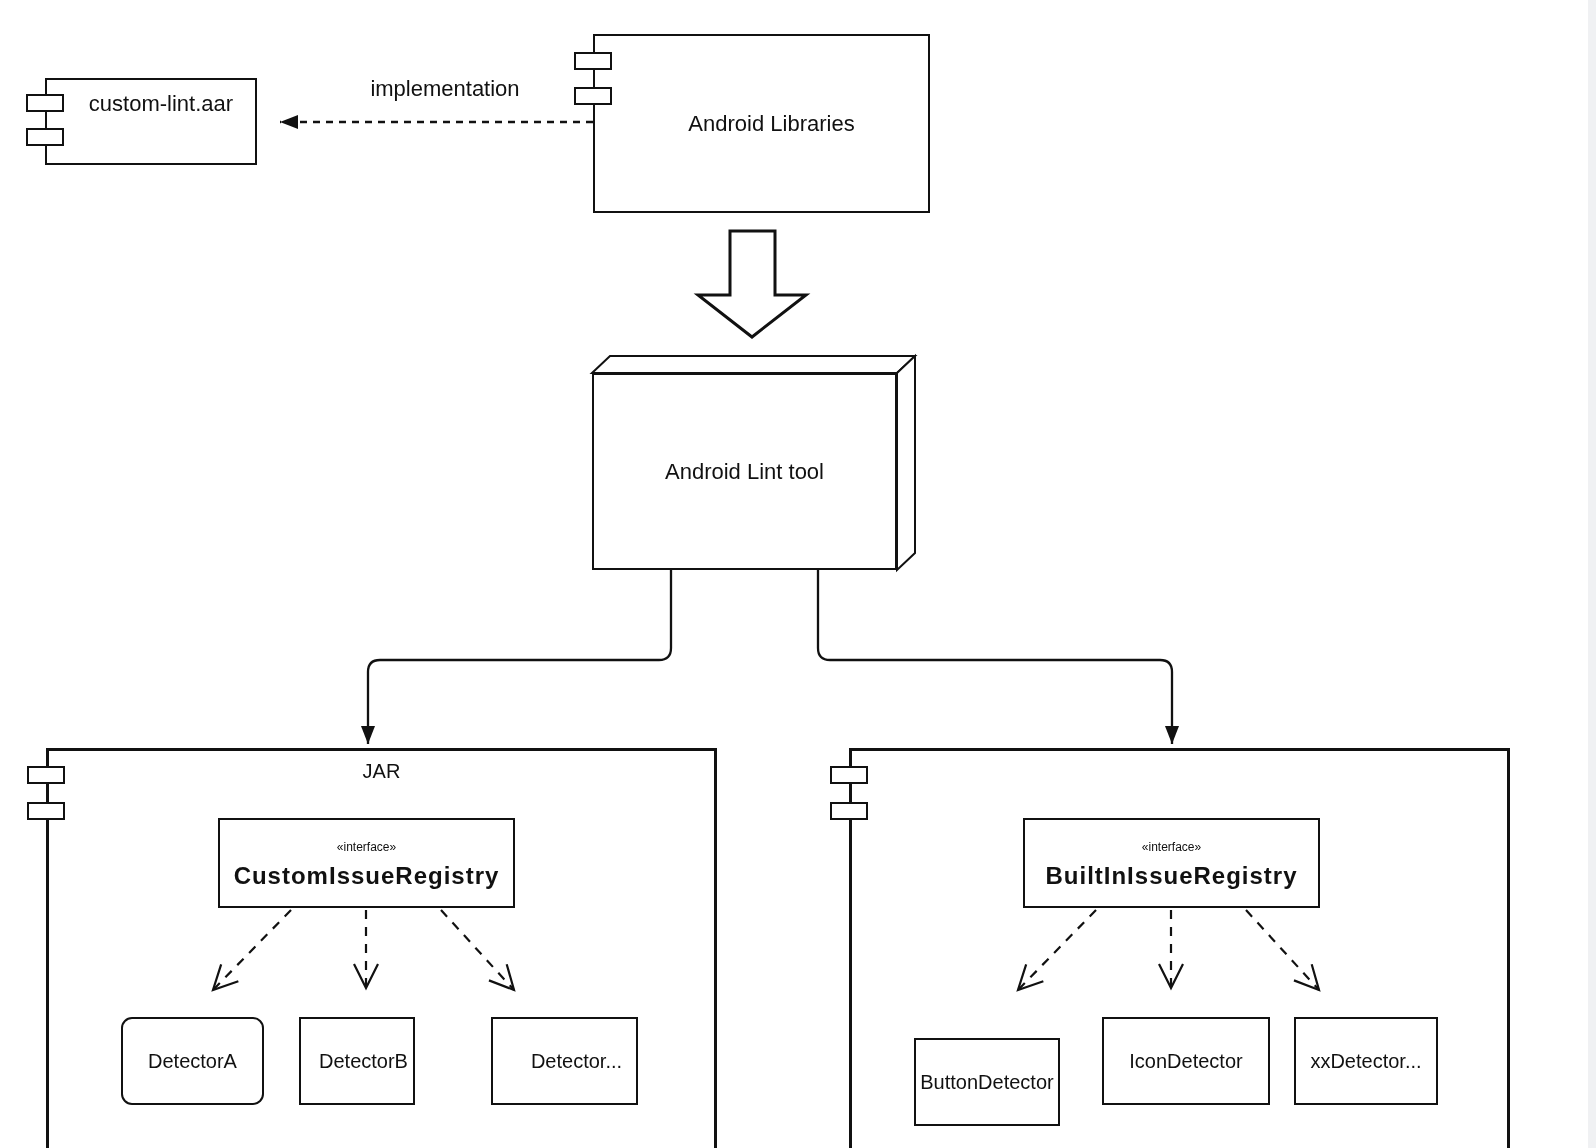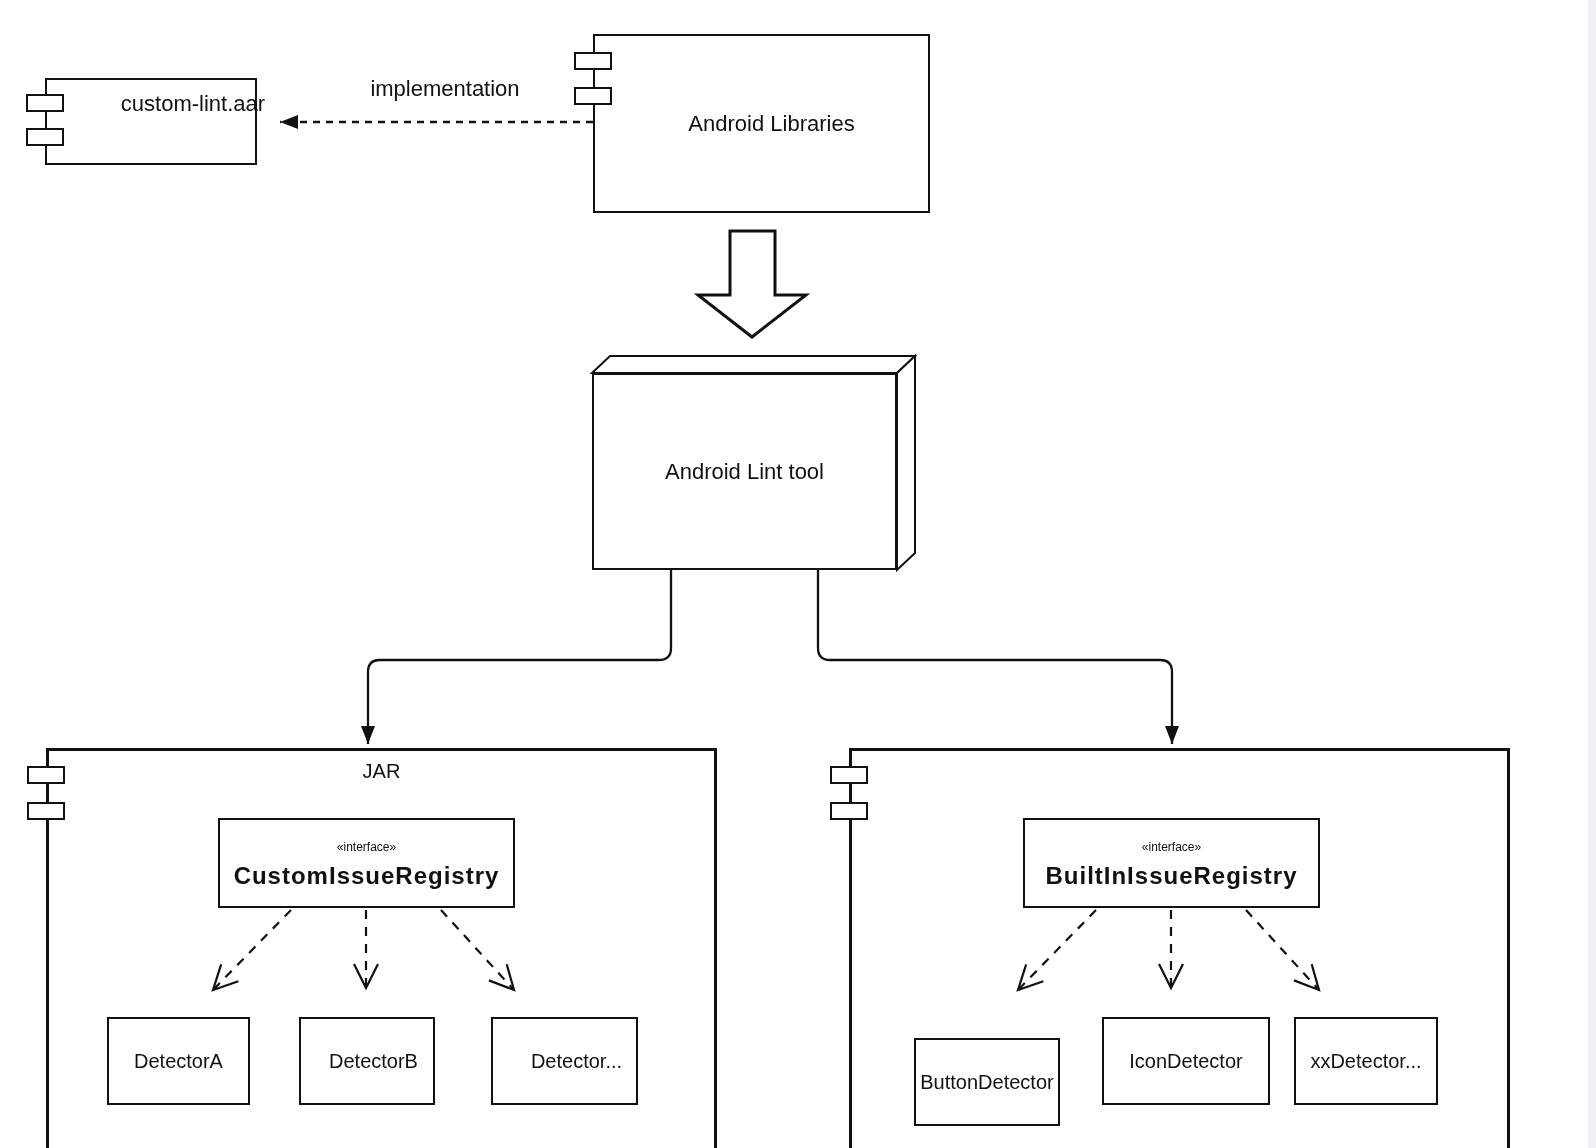--- a/index.html
+++ b/index.html
@@ -26,21 +26,21 @@
   svg.overlay{position:absolute;left:0;top:0;z-index:5;}
   .rightstrip{position:absolute;top:0;right:0;width:8px;height:1148px;}
 </style>
 </head>
 <body>
 
 <div id="stage">
 
   
   <div class="box" style="left:45px;top:78px;width:212px;height:87px;"></div>
-  <div class="nodelabel" style="left:65px;top:90px;width:192px;height:28px;padding-left:32px;">custom-lint.aar</div>
+  <div class="nodelabel" style="left:65px;top:90px;width:192px;height:28px;">custom-lint.aar</div>
   <span>
     <span class="port" style="left:26px;top:94px;"></span>
     <span class="port" style="left:26px;top:128px;"></span>
   </span>
 
   
   <div class="box" style="left:593px;top:34px;width:337px;height:179px;"></div>
   <div class="nodelabel" style="left:613px;top:34px;width:317px;height:179px;">Android Libraries</div>
   <span>
     <span class="port" style="left:574px;top:52px;"></span>
@@ -75,24 +75,24 @@
     <span class="iname">CustomIssueRegistry</span>
   </div>
 
   
   <div class="iface" style="left:1023px;top:818px;width:297px;height:90px;">
     <span class="stereo">«interface»</span>
     <span class="iname">BuiltInIssueRegistry</span>
   </div>
 
   
-  <div class="detector" style="left:107px;top:1017px;width:143px;height:88px;">
+  <div class="detector" style="left:121px;top:1017px;width:143px;height:88px;border-radius:11px;">
     <span>DetectorA</span>
   </div>
-  <div class="detector" style="left:299px;top:1017px;width:136px;height:88px;padding-left:13px;">
+  <div class="detector" style="left:299px;top:1017px;width:116px;height:88px;padding-left:13px;">
     <span>DetectorB</span>
   </div>
   <div class="detector" style="left:491px;top:1017px;width:147px;height:88px;padding-left:24px;">
     <span>Detector...</span>
   </div>
 
   
   <div class="detector" style="left:914px;top:1038px;width:146px;height:88px;">
     <span>ButtonDetector</span>
   </div>

